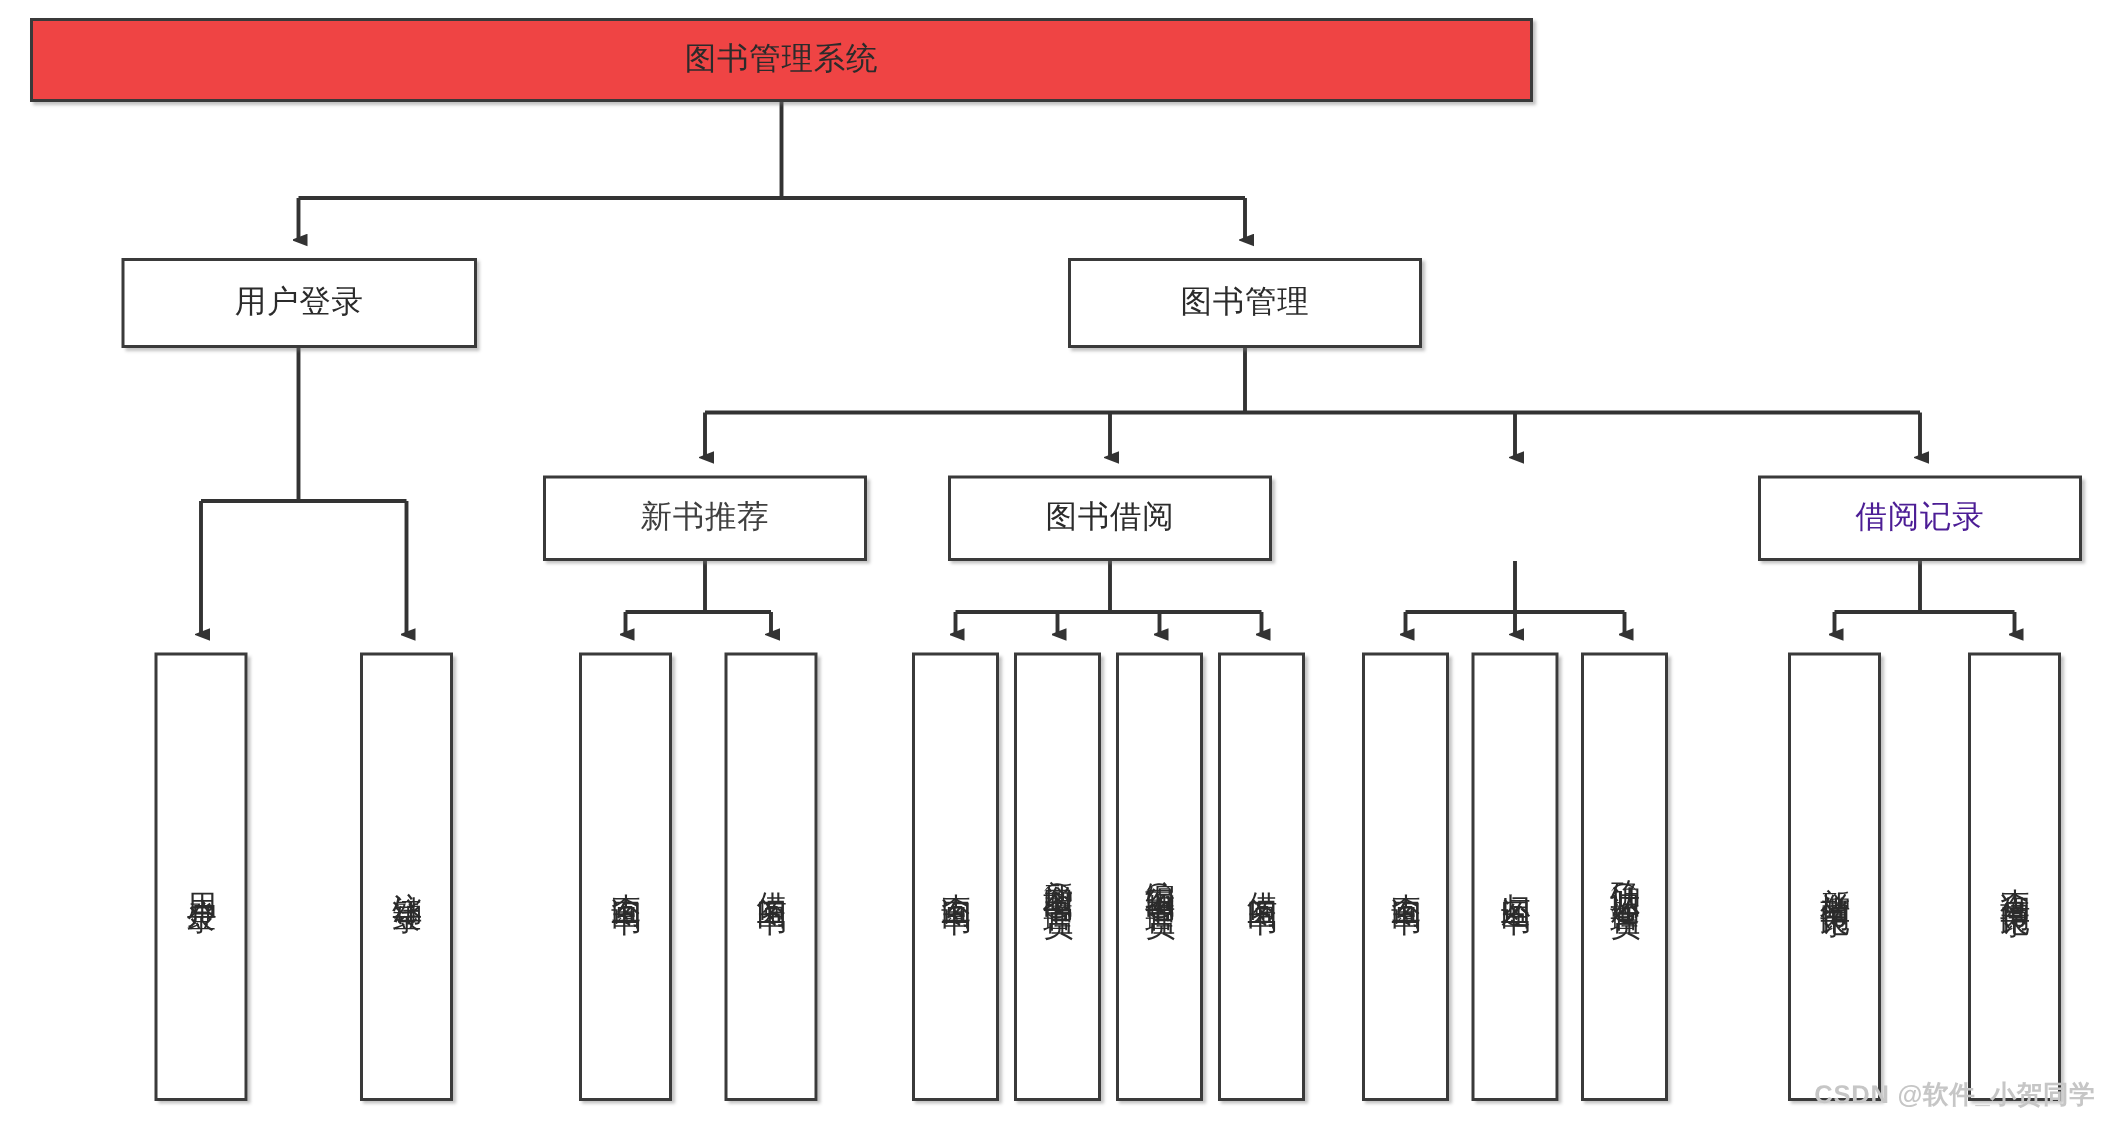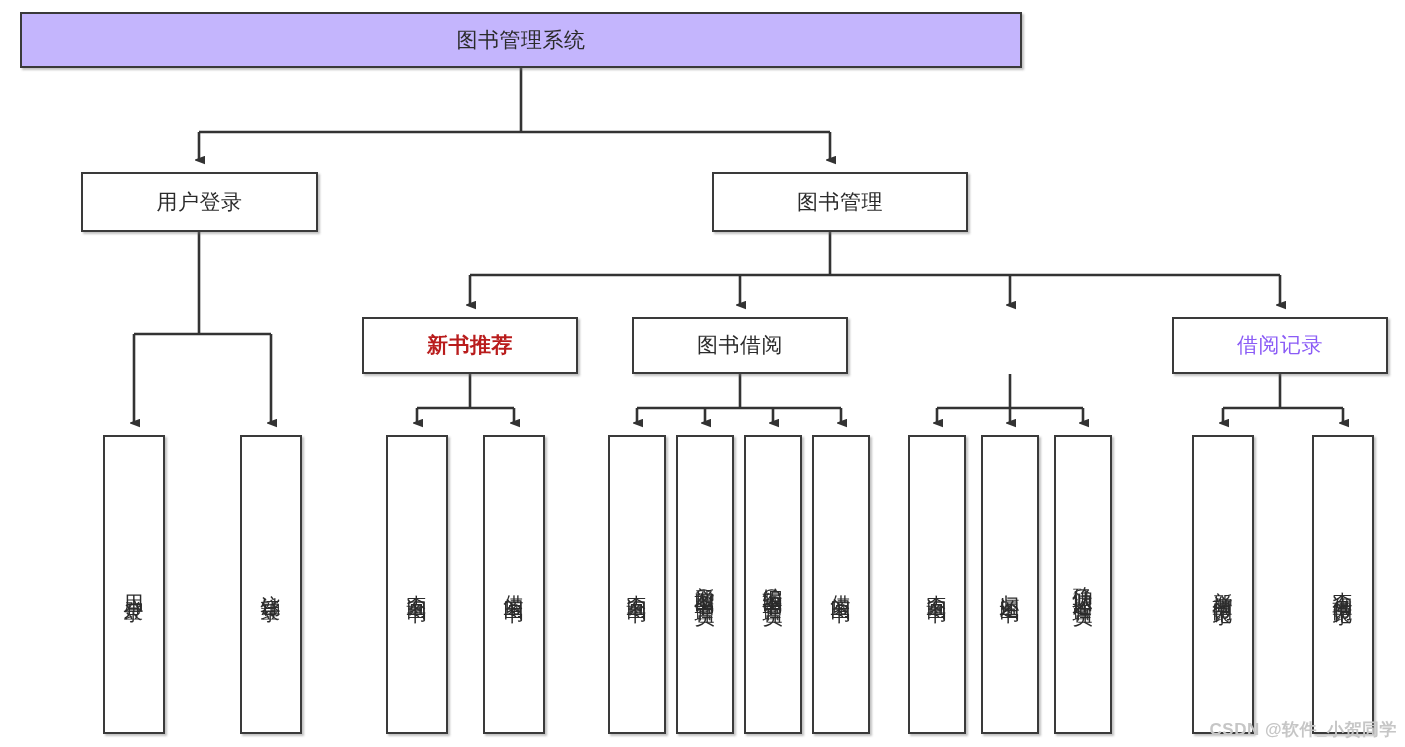--- a/index.html
+++ b/index.html
@@ -117,39 +117,39 @@
       <path d="M1010,408 L1010,423" marker-end="url(#arrow)"></path>
       <path d="M1083,408 L1083,423" marker-end="url(#arrow)"></path>
 
       <path d="M1280,374 L1280,408"></path>
       <path d="M1223,408 L1343,408"></path>
       <path d="M1223,408 L1223,423" marker-end="url(#arrow)"></path>
       <path d="M1343,408 L1343,423" marker-end="url(#arrow)"></path>
     </g>
   </svg>
 
-  <div class="node-box" style="left: 20px; top: 12px; width: 1002px; height: 56px; border-color: rgb(58, 58, 58); background: #c4b5fd;">
+  <div class="node-box" style="left: 20px; top: 12px; width: 1002px; height: 56px; border-color: rgb(58, 58, 58); background: #ef4444;">
     <span class="node-label" style="color: rgb(43, 43, 43);">图书管理系统</span>
   </div>
 
   <div class="node-box" style="left: 81px; top: 172px; width: 237px; height: 60px; border-color: rgb(58, 58, 58); background: rgb(255, 255, 255);">
     <span class="node-label" style="color: rgb(43, 43, 43);">用户登录</span>
   </div>
-  <div class="node-box" style="left: 712px; top: 172px; width: 256px; height: 60px; border-color: rgb(58, 58, 58); background: rgb(255, 255, 255);">
+  <div class="node-box" style="left: 712px; top: 172px; width: 236px; height: 60px; border-color: rgb(58, 58, 58); background: rgb(255, 255, 255);">
     <span class="node-label" style="color: rgb(43, 43, 43);">图书管理</span>
   </div>
 
   <div class="node-box" style="left: 362px; top: 317px; width: 216px; height: 57px; border-color: rgb(58, 58, 58); background: rgb(255, 255, 255);">
-    <span class="node-label" style="color: #b91c1c; font-weight: bold;">新书推荐</span>
+    <span class="node-label" style="color: #404040;">新书推荐</span>
   </div>
   <div class="node-box" style="left: 632px; top: 317px; width: 216px; height: 57px; border-color: rgb(58, 58, 58); background: rgb(255, 255, 255);">
     <span class="node-label" style="color: rgb(43, 43, 43);">图书借阅</span>
   </div>
   <div class="node-box" style="left: 1172px; top: 317px; width: 216px; height: 57px; border-color: rgb(58, 58, 58); background: rgb(255, 255, 255);">
-    <span class="node-label" style="color: #8b5cf6;">借阅记录</span>
+    <span class="node-label" style="color: #4c1d95;">借阅记录</span>
   </div>
 
   <div class="node-box vertical" style="left: 103px; top: 435px; width: 62px; height: 299px; border-color: rgb(58, 58, 58); background: rgb(255, 255, 255);">
     <span class="node-label" style="color: rgb(43, 43, 43);">用户登录</span>
   </div>
   <div class="node-box vertical" style="left: 240px; top: 435px; width: 62px; height: 299px; border-color: rgb(58, 58, 58); background: rgb(255, 255, 255);">
     <span class="node-label" style="color: rgb(43, 43, 43);">注销登录</span>
   </div>
   <div class="node-box vertical" style="left: 386px; top: 435px; width: 62px; height: 299px; border-color: rgb(58, 58, 58); background: rgb(255, 255, 255);">
     <span class="node-label" style="color: rgb(43, 43, 43);">查询图书</span>

